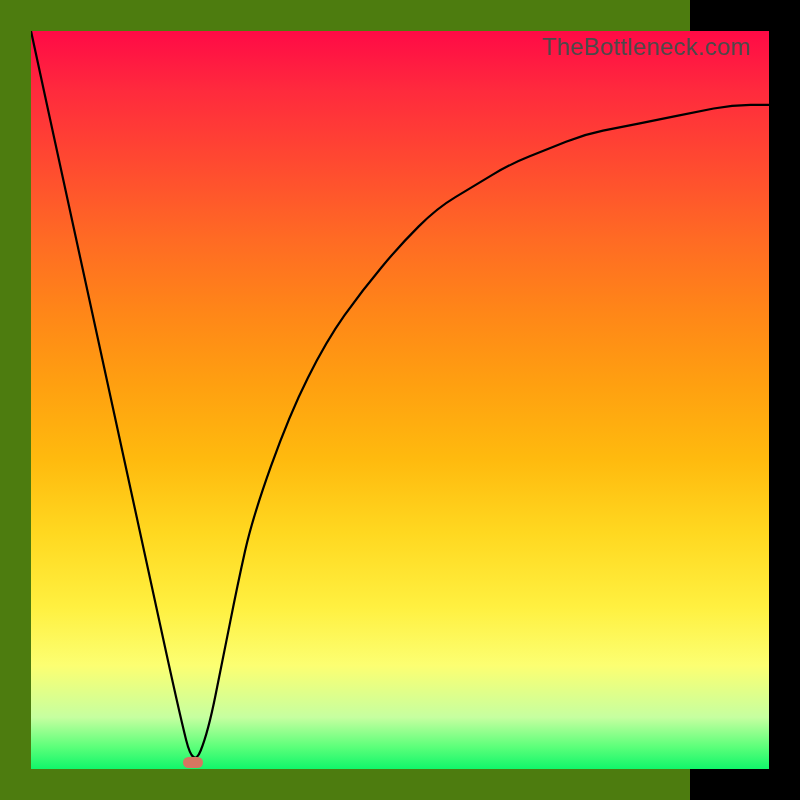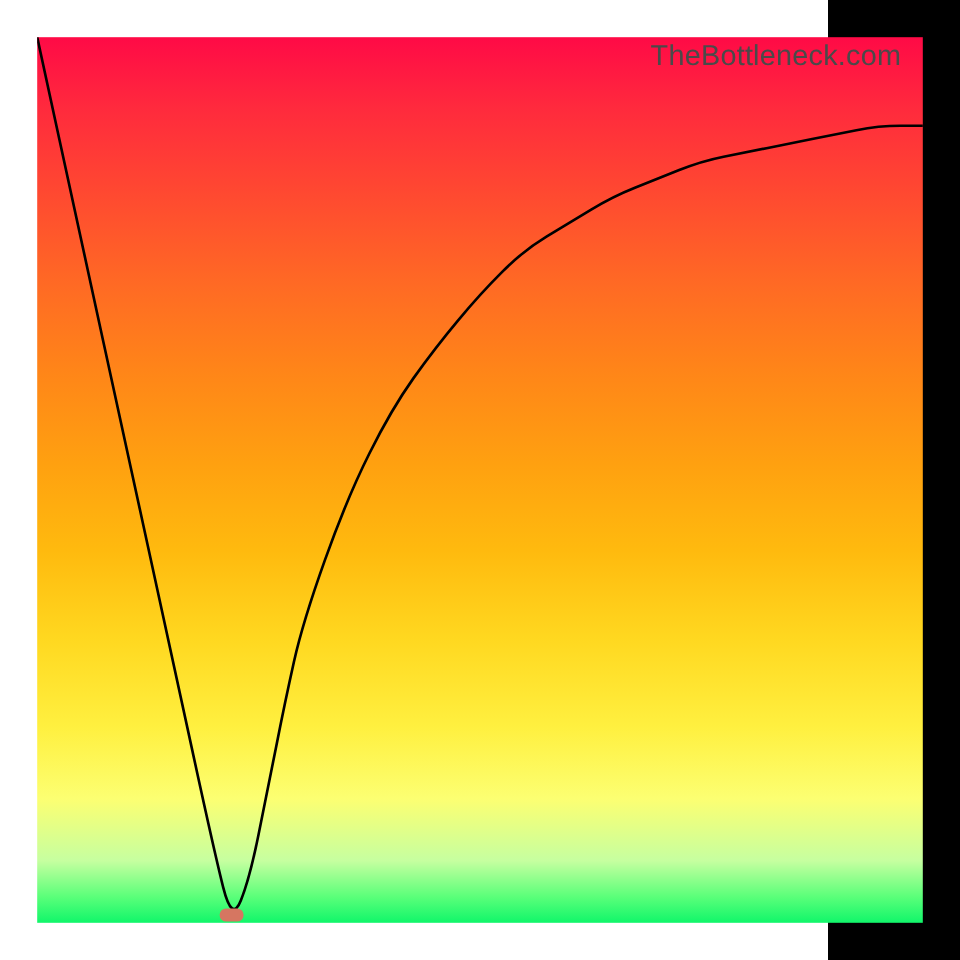--- a/index.html
+++ b/index.html
@@ -8,21 +8,21 @@
     width: 800px;
     height: 800px;
     overflow: hidden;
     font-family: Arial, Helvetica, sans-serif;
     background: #000;
   }
   .frame {
     position: relative;
     width: 690px;
     height: 800px;
-    background: #ffffff;
+    background: #4d7c0f;
   }
   .plot-area {
     position: absolute;
     left: 31px;
     top: 31px;
     width: 738px;
     height: 738px;
     
     background: linear-gradient(to bottom,
       #ff0a46 0%,

